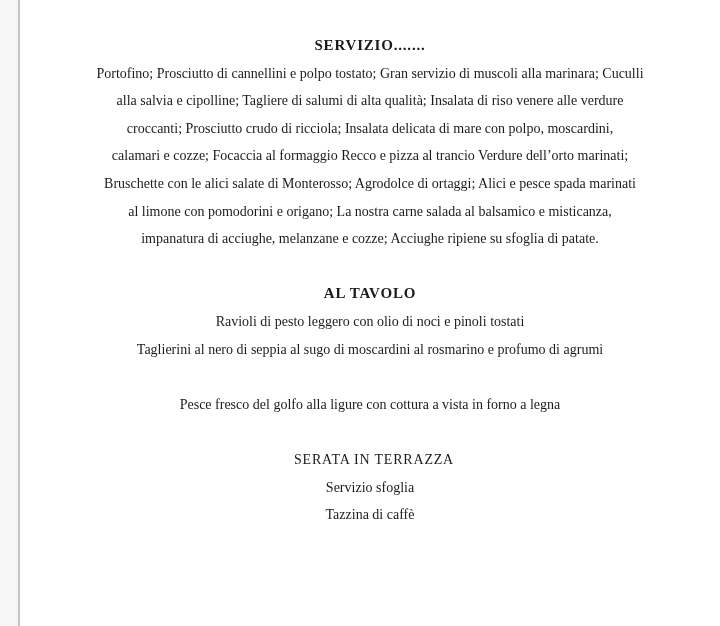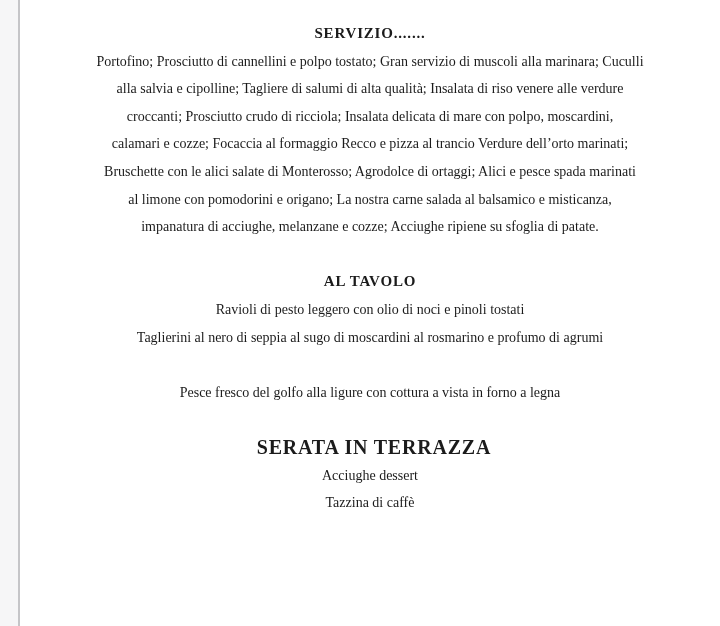--- a/index.html
+++ b/index.html
@@ -22,21 +22,21 @@
     width: 18px;
     background: #f6f6f7;
     border-right: 2px solid #c5c5c8;
   }
   .doc {
     position: absolute;
     left: 20px;
     top: 0;
     width: 700px;
     height: 614px;
-    padding-top: 20px;
+    padding-top: 32px;
     box-sizing: border-box;
     text-align: center;
     color: #1b1b1b;
   }
   .line {
     line-height: 27.6px;
     height: 27.6px;
     font-size: 14px;
     white-space: nowrap;
   }
@@ -45,22 +45,22 @@
   }
   .heading {
     font-size: 15px;
     font-weight: bold;
     letter-spacing: 0.8px;
   }
   .underlined {
     text-decoration: underline;
   }
   .caps-regular {
-    font-size: 20px;
-    font-weight: bold;
+    font-size: 14px;
+    font-weight: normal;
     letter-spacing: 0.8px;
     margin-left: 8px;
   }
 </style>
 </head>
 <body>
 
 <div class="gutter"></div>
 
 <div class="doc">
@@ -82,16 +82,16 @@
   <div class="line">Ravioli di pesto leggero con olio di noci e pinoli tostati</div>
   <div class="line">Taglierini al nero di seppia al sugo di moscardini al rosmarino e profumo di agrumi</div>
 
   <div class="spacer"></div>
 
   <div class="line">Pesce fresco del golfo alla ligure con cottura a vista in forno a legna</div>
 
   <div class="spacer"></div>
 
   <div class="line caps-regular">SERATA IN TERRAZZA</div>
-  <div class="line">Acciughe dessert</div>
+  <div class="line">Servizio sfoglia</div>
   <div class="line">Tazzina di caffè</div>
 
 </div>
 
 </body></html>

